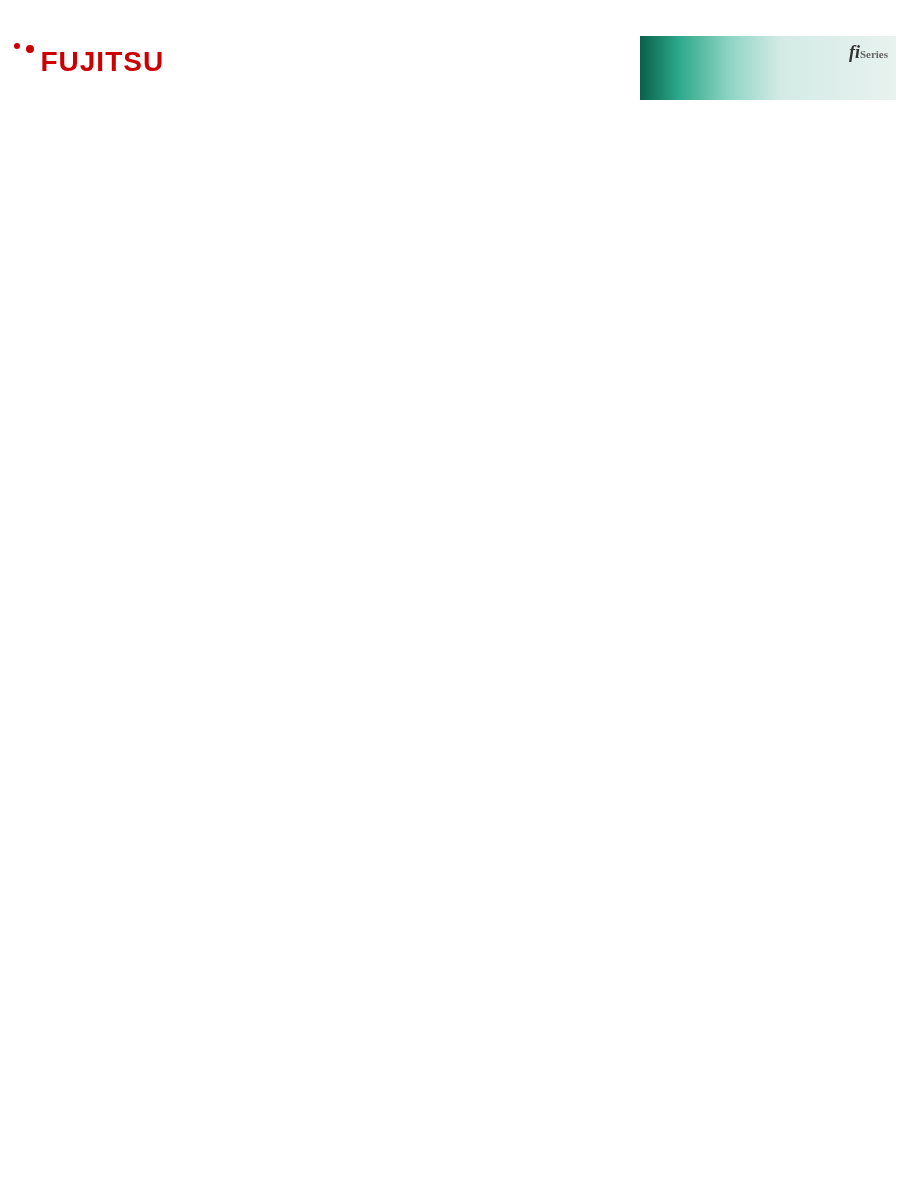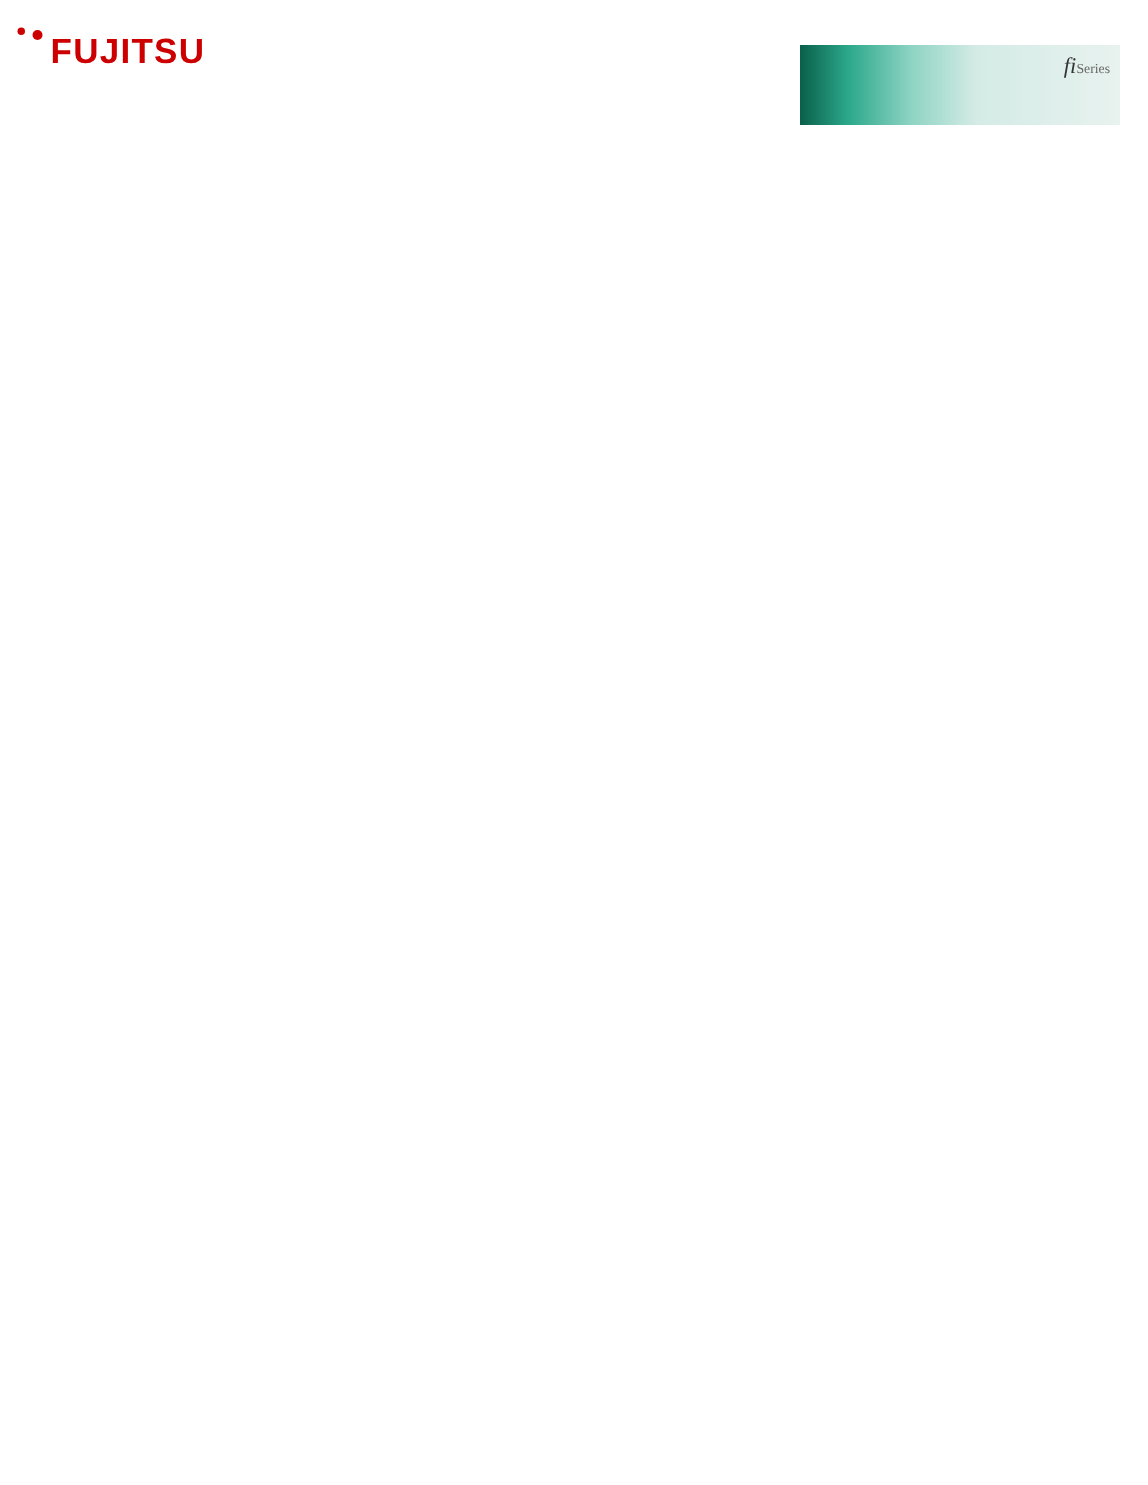--- a/index.html
+++ b/index.html
@@ -1,25 +1,25 @@
 <!DOCTYPE html>
 <html><head>
 <meta charset="utf-8">
 <style>
   * { margin: 0; padding: 0; box-sizing: border-box; }
   body { font-family: Arial, Helvetica, sans-serif; background: #fff; width: 918px; position: relative; }
 
   .header-area { position: relative; height: 100px; }
-  .logo { position: absolute; top: 25px; left: 22px; }
+  .logo { position: absolute; top: 46px; left: 22px; }
   .logo-text { font-size: 28px; font-weight: bold; color: #c00; letter-spacing: 1px; font-family: Arial, sans-serif; }
   .logo-dot { display: inline-block; width: 8px; height: 8px; background: #c00; border-radius: 50%; position: relative; top: -18px; left: -2px; }
   .logo-dot2 { display: inline-block; width: 6px; height: 6px; background: #c00; border-radius: 50%; position: relative; top: -22px; left: -8px; }
 
   .banner { position: absolute; top: 36px; right: 22px; width: 256px; height: 64px; background: linear-gradient(90deg, #0a5f4a 0%, #2ba88a 15%, #8fd4c4 35%, #d4ebe5 55%, #e8f2ef 100%); overflow: hidden; }
-  .banner-text { position: absolute; right: 8px; top: 6px; font-style: italic; font-family: serif; font-size: 18px; color: #333; }
+  .banner-text { position: absolute; right: 8px; top: 6px; font-style: italic; font-family: serif; font-size: 18px; color: #333; font-weight: bold; }
   .banner-sub { font-size: 11px; font-style: normal; color: #666; }
 
   .nav-row { position: absolute; left: 28px; display: flex; gap: 2px; }
   .nav-row1 { top: 107px; }
   .nav-row2 { top: 134px; }
   .nav-row3 { top: 161px; }
   .nav-btn { width: 113px; height: 25px; background: linear-gradient(#fefefe, #e8e8e8); border: 1px solid #999; font-size: 12px; color: #333; display: flex; align-items: center; justify-content: center; cursor: pointer; }
 
   .side-links { position: absolute; right: 110px; font-size: 11px; color: #0066cc; }
   .side-link1 { top: 112px; border-bottom: 1px solid #0066cc; width: 130px; }

